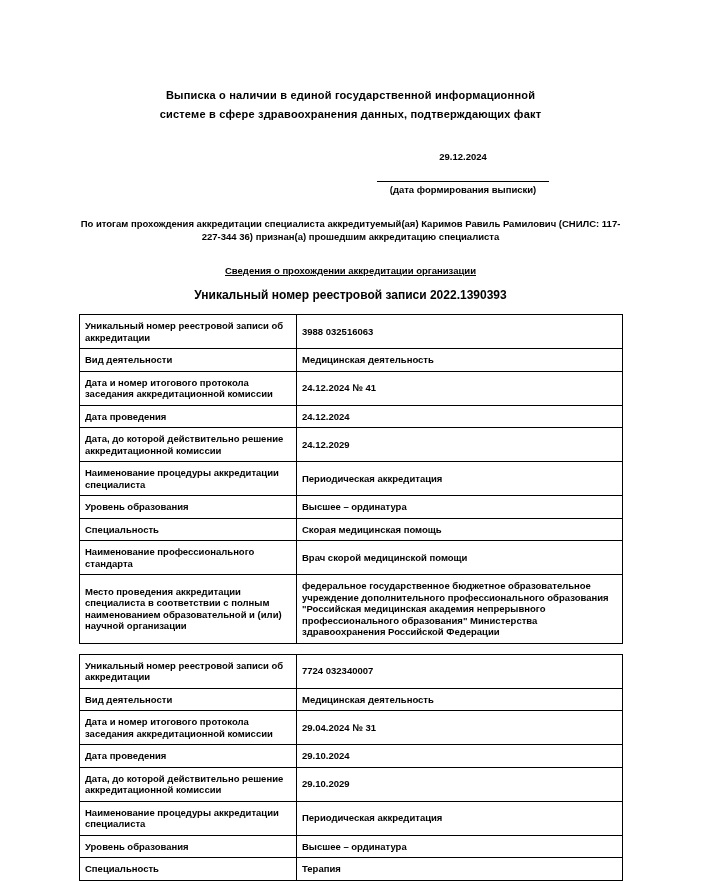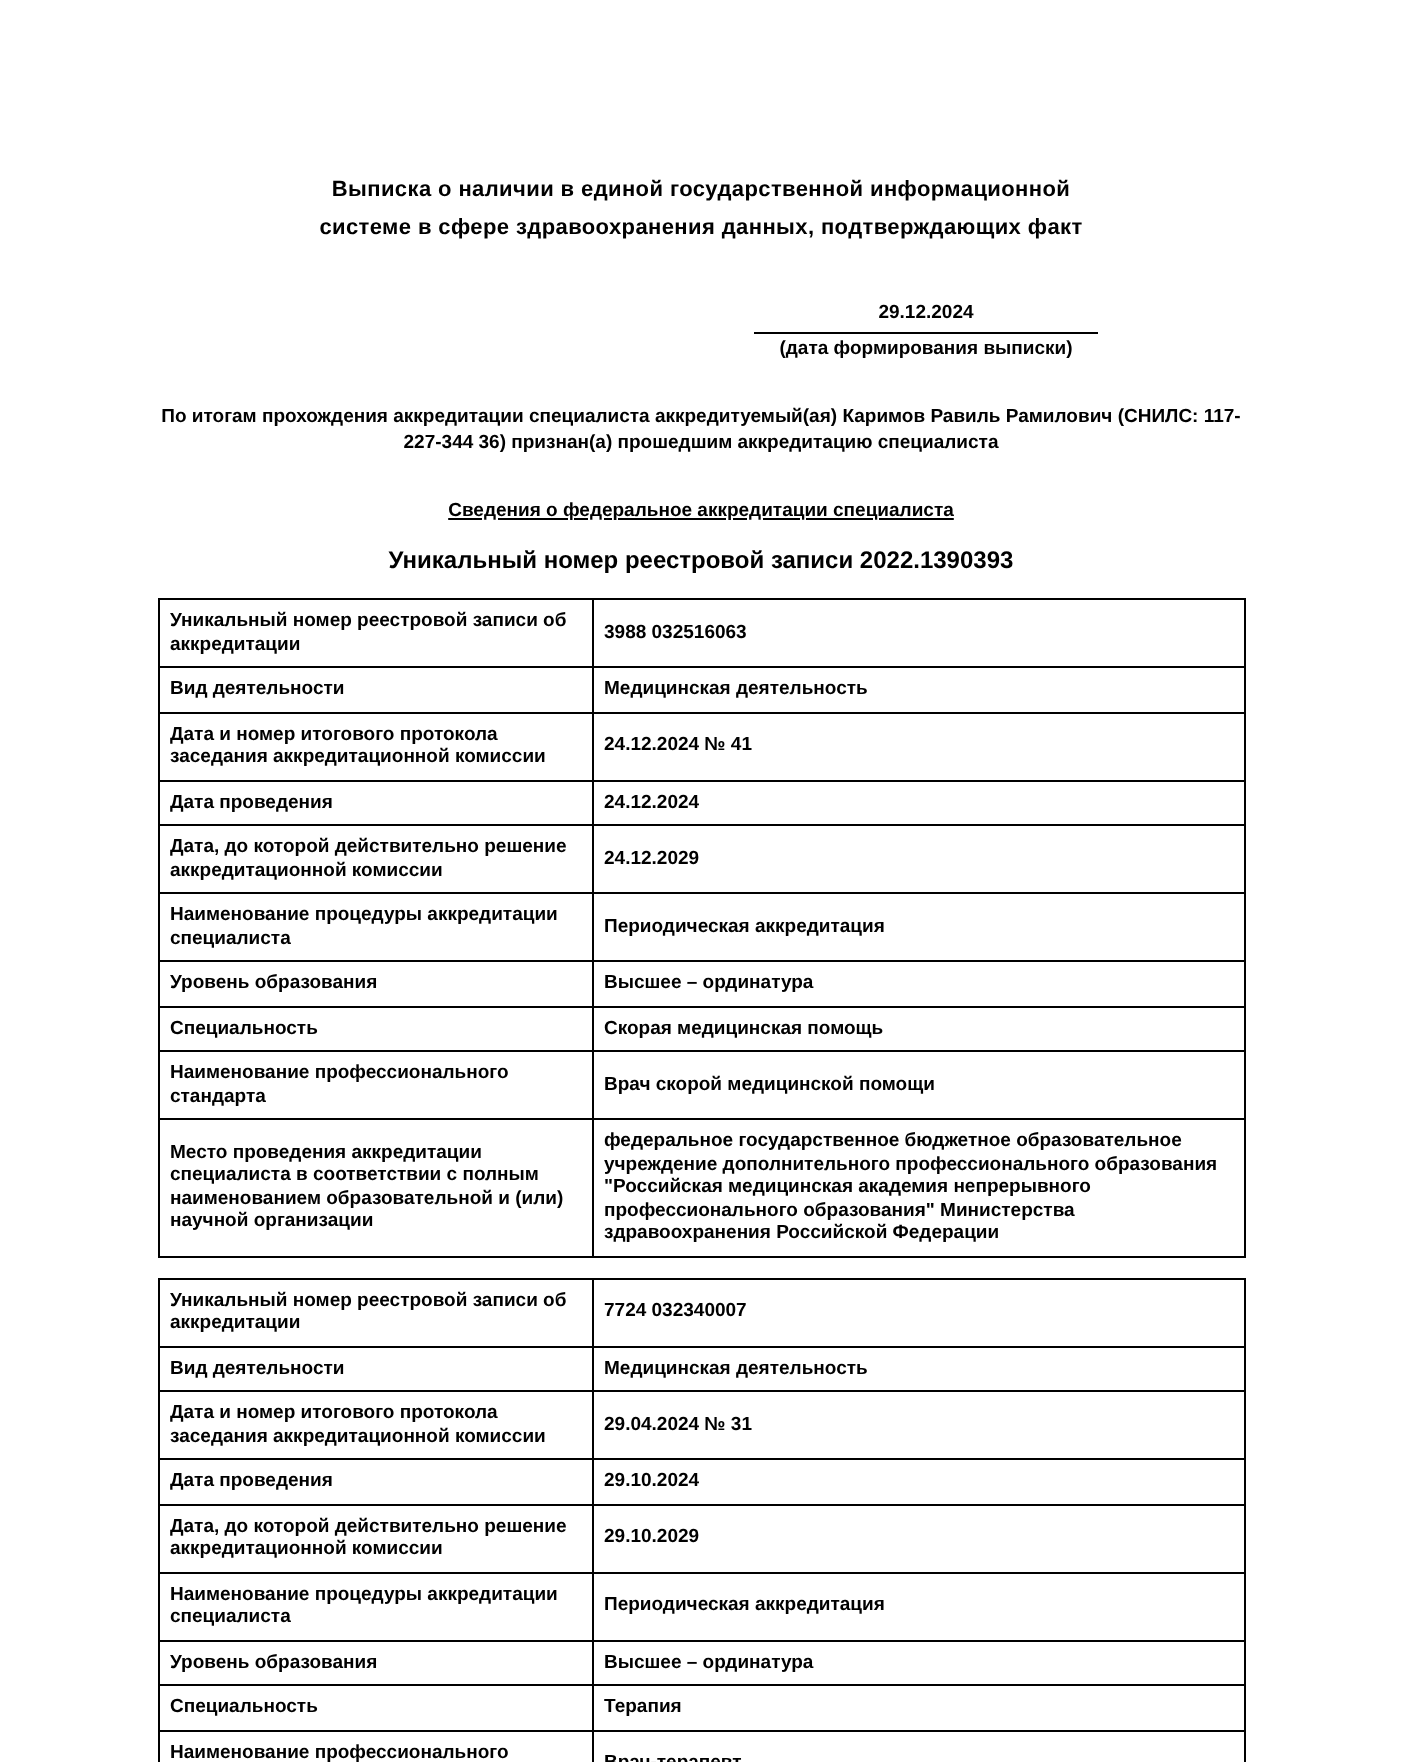--- a/index.html
+++ b/index.html
@@ -26,21 +26,21 @@
     margin-top: 20px;
   }
   .date-block {
     width: 172px;
     margin: 27px 73px 0 auto;
     text-align: center;
     font-size: 9.5px;
   }
   .date-value {
     display: block;
-    padding-bottom: 3px;
+    padding-bottom: 18px;
     border-bottom: 1.2px solid #000;
     line-height: 12px;
   }
   .date-caption {
     display: block;
     padding-top: 2px;
     line-height: 12px;
   }
   .intro {
     margin-top: 21px;
@@ -89,21 +89,21 @@
     <div>системе в сфере здравоохранения данных, подтверждающих факт</div>
   </div>
 
   <div class="date-block">
     <span class="date-value">29.12.2024</span>
     <span class="date-caption">(дата формирования выписки)</span>
   </div>
 
   <div class="intro">По итогам прохождения аккредитации специалиста аккредитуемый(ая) Каримов Равиль Рамилович (СНИЛС: 117-227-344 36) признан(а) прошедшим аккредитацию специалиста</div>
 
-  <div class="section-heading">Сведения о федеральное аккредитации специалиста</div>
+  <div class="section-heading">Сведения о прохождении аккредитации организации</div>
 
   <div class="registry-heading">Уникальный номер реестровой записи 2022.1390393</div>
 
   <table class="acc-table">
     <tbody>
         <tr>
           <td class="label-cell">Уникальный номер реестровой записи об аккредитации</td>
           <td class="value-cell">3988 032516063</td>
         </tr>
         <tr>

